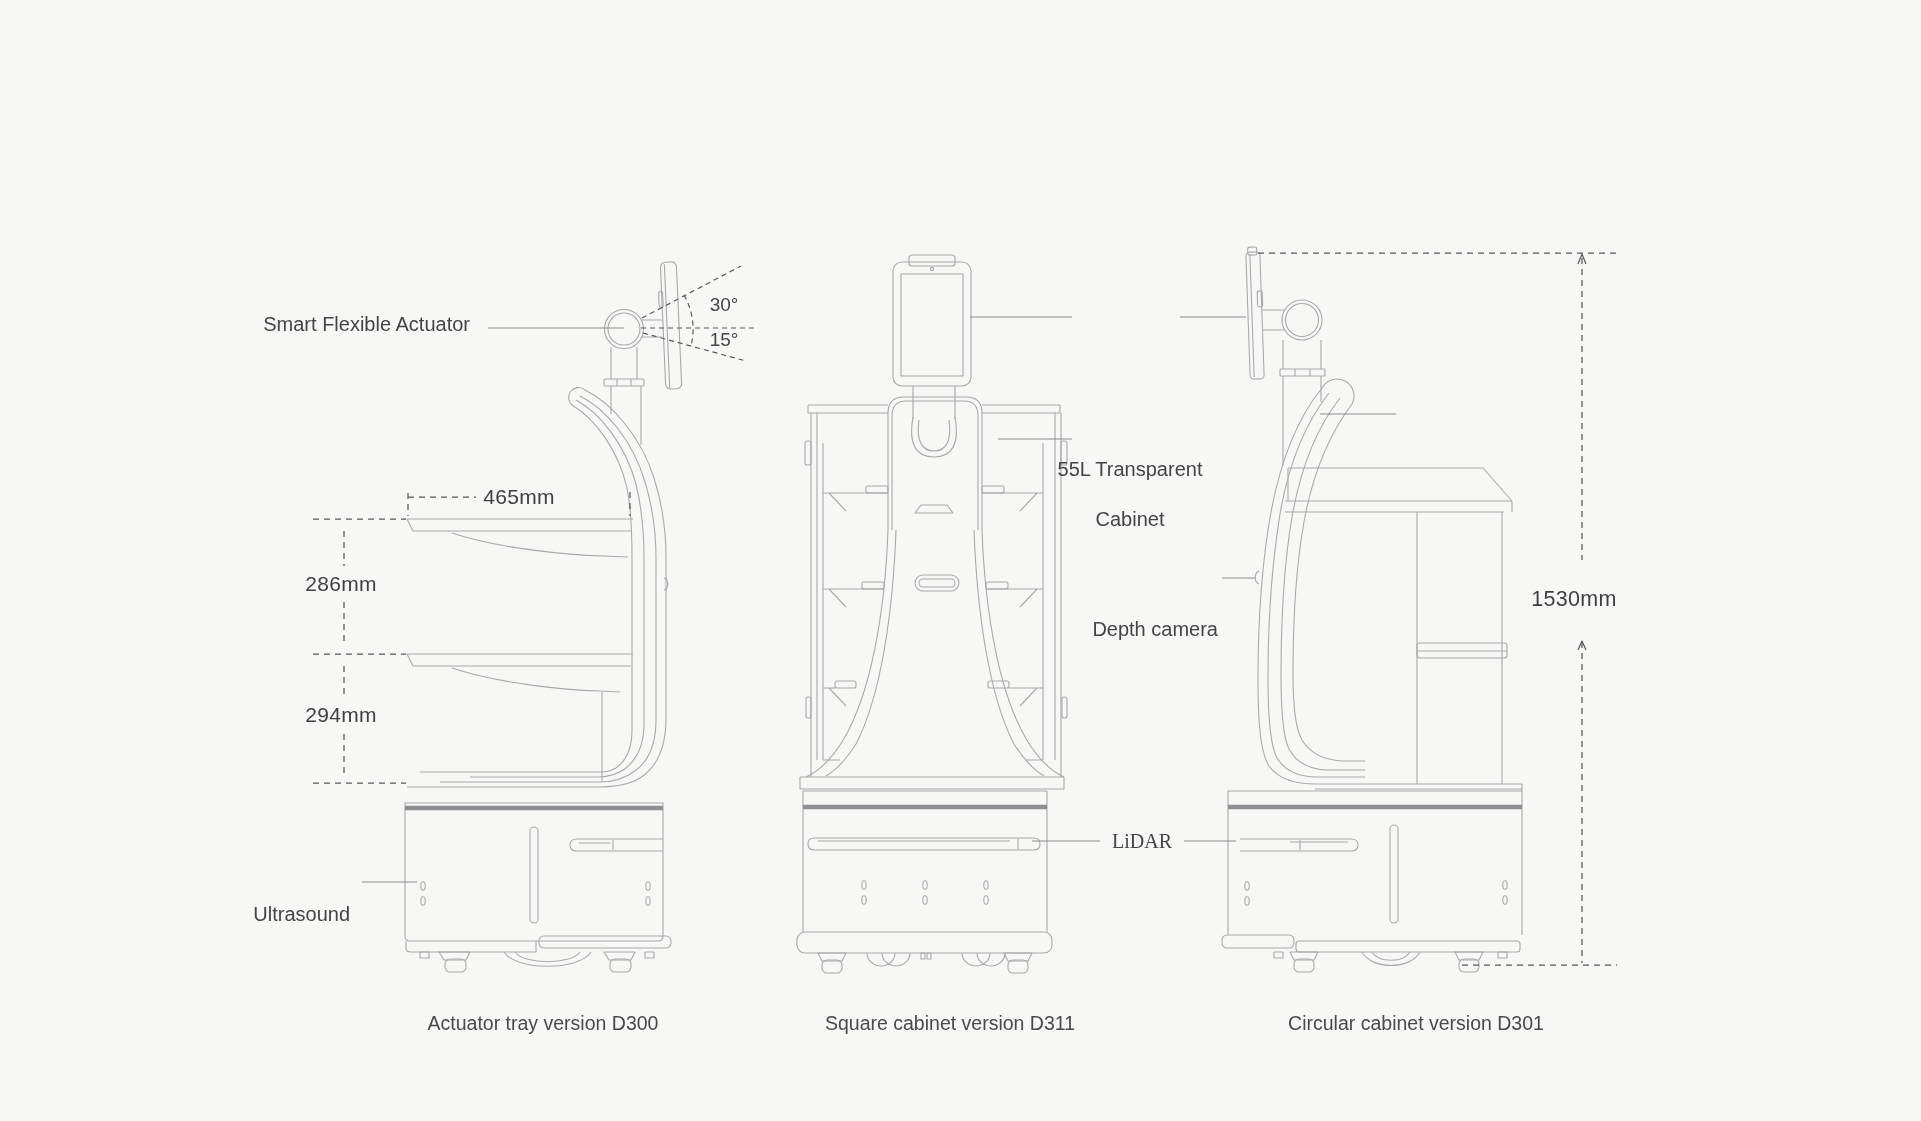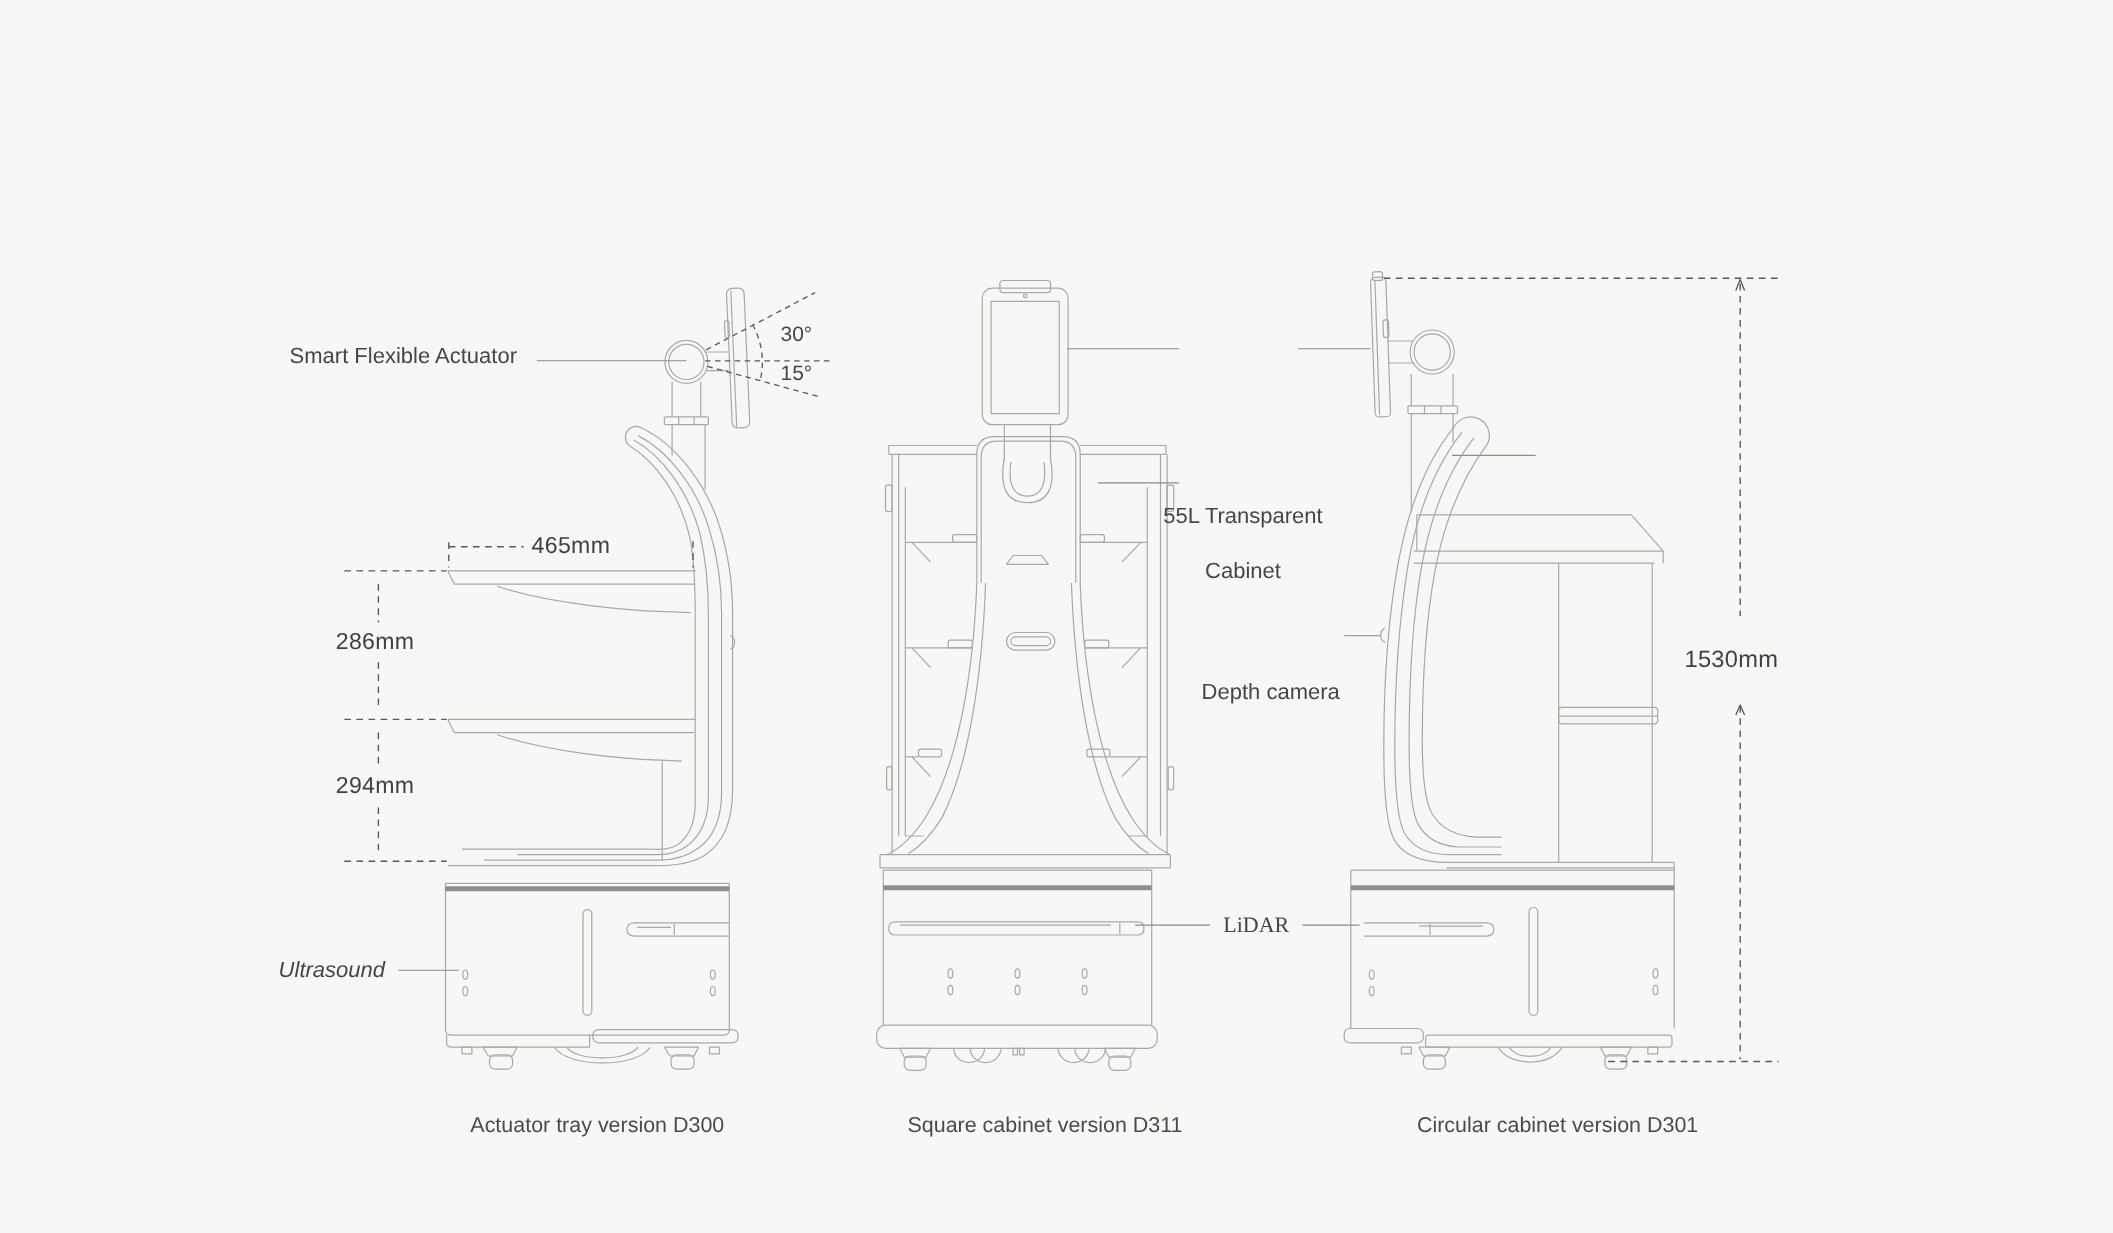--- a/index.html
+++ b/index.html
@@ -269,21 +269,21 @@
   <div class="lbl ac" style="left:702px;top:292px;width:44px;font-size:19px;">30°</div>
 
   <div class="lbl ac" style="left:702px;top:327px;width:44px;font-size:19px;">15°</div>
 
   <div class="dim ac" style="left:478px;top:485px;width:82px;">465mm</div>
 
   <div class="dim ac" style="left:299px;top:572px;width:84px;">286mm</div>
 
   <div class="dim ac" style="left:299px;top:703px;width:84px;">294mm</div>
 
-  <div class="lbl ar" style="left:200px;top:870px;width:150px;font-style:italic;">Ultrasound</div>
+  <div class="lbl ar" style="left:200px;top:902px;width:150px;">Ultrasound</div>
 
 
   <div class="lbl ac" style="left:1040px;top:432px;width:180px;">
     <span>55L Transparent</span><br>
     <span>Cabinet</span>
   </div>
 
   <div class="lbl ar" style="left:1058px;top:574px;width:160px;margin-top:43px;">Depth camera</div>
 
   <div class="lbl ac" style="left:1100px;top:829px;width:84px;font-family:Liberation Serif, serif;">LiDAR</div>

